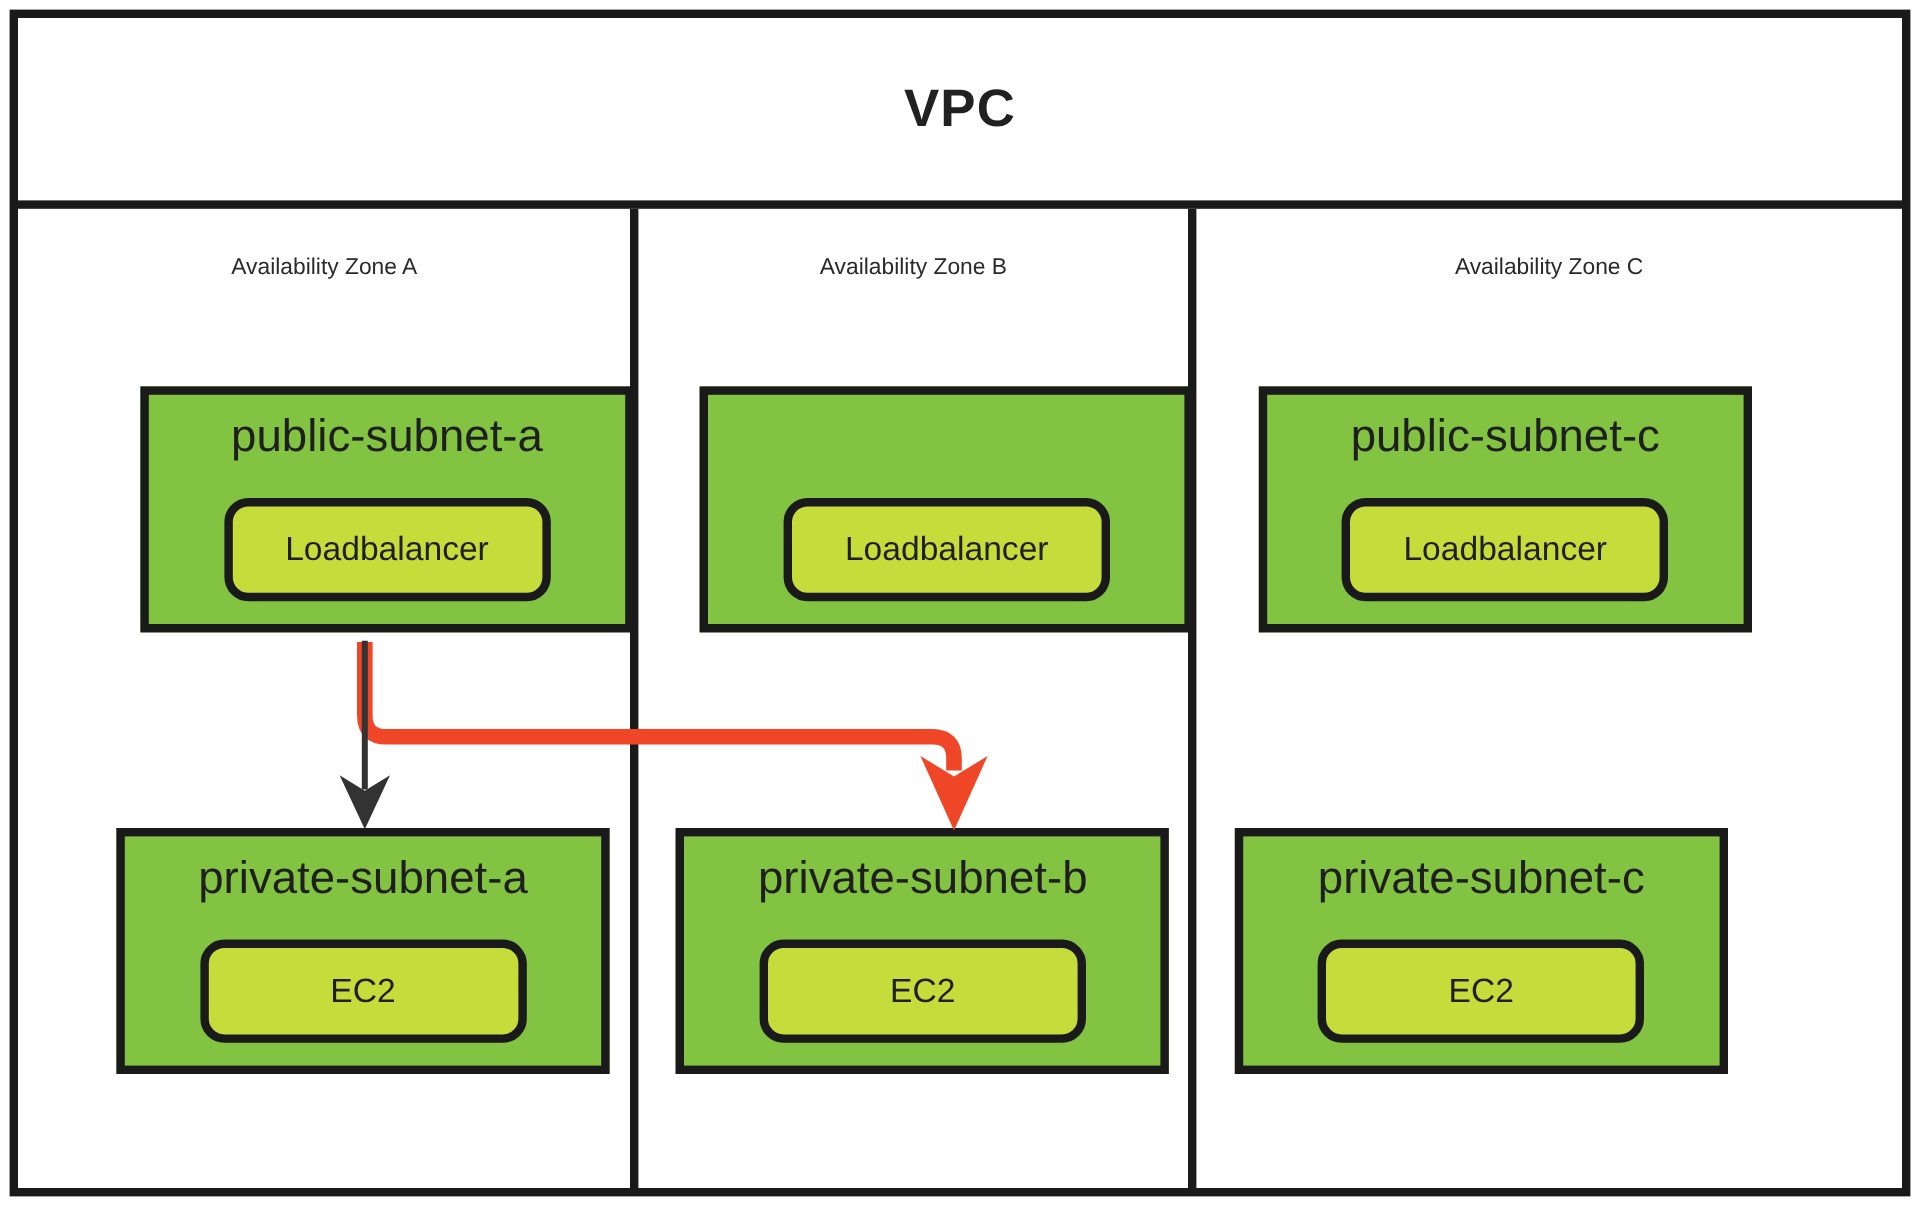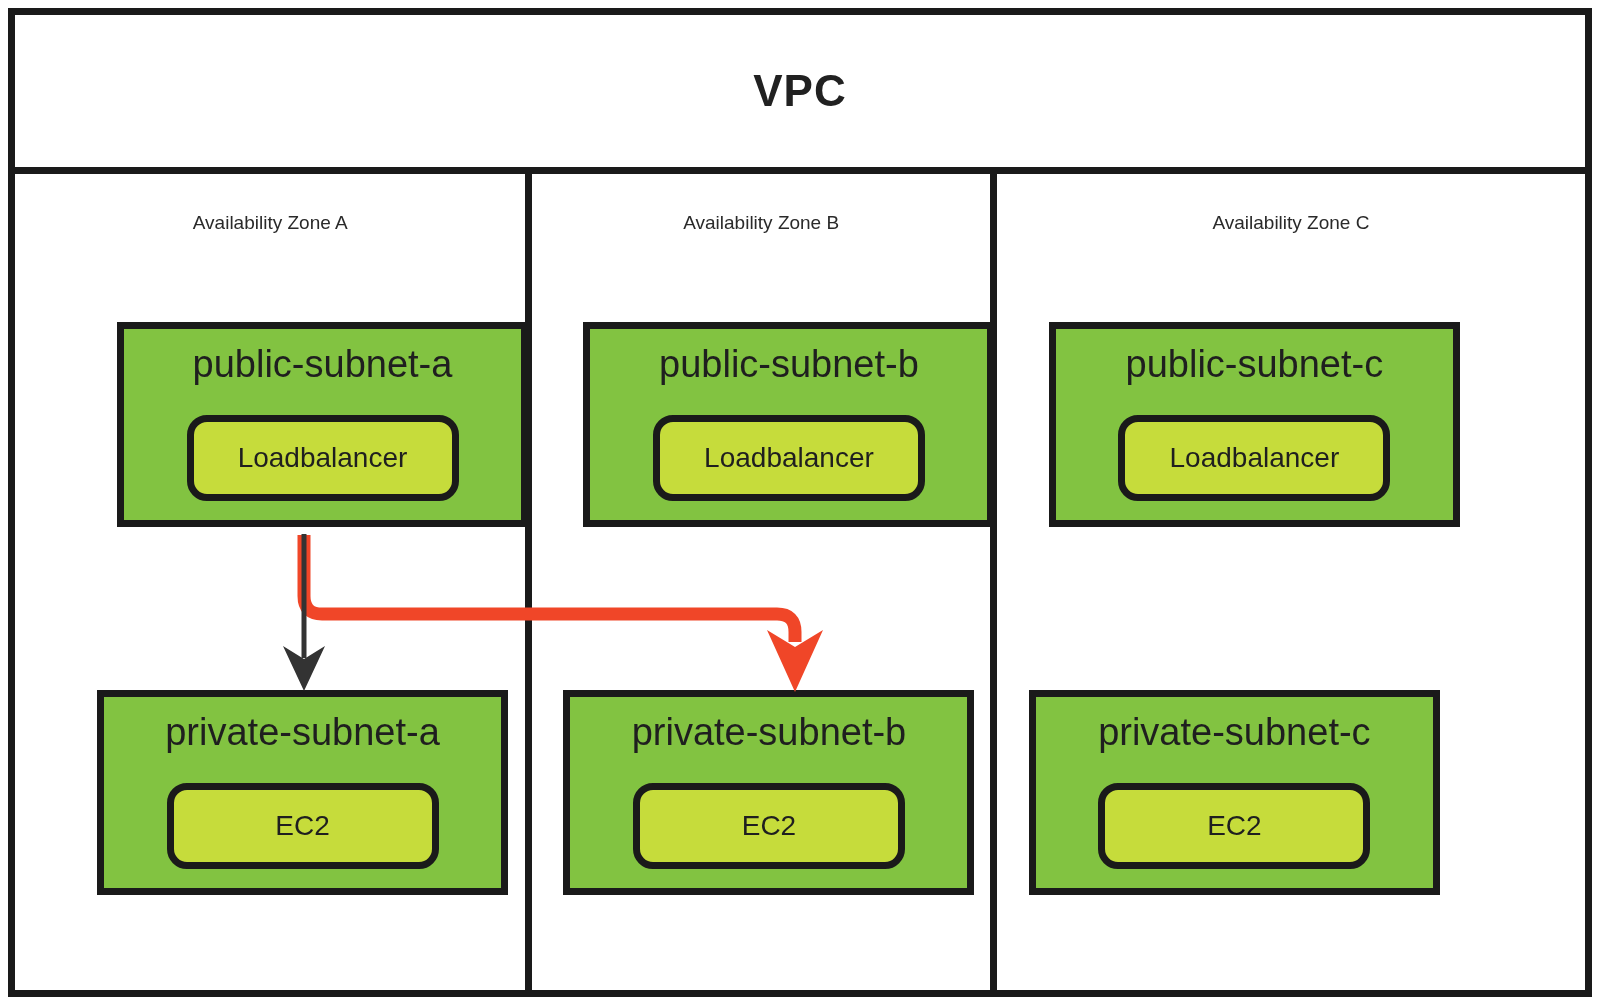--- a/index.html
+++ b/index.html
@@ -125,21 +125,20 @@
           <div class="subnet-title">private-subnet-a</div>
           <div class="component-pill">
             <span class="component-label">EC2</span>
           </div>
         </div>
       </div>
 
       <div class="zone zone-b">
         <div class="az-label">Availability Zone B</div>
         <div class="subnet row-public">
-          <div class="subnet-title">public-subnet-b</div>
           <div class="component-pill">
             <span class="component-label">Loadbalancer</span>
           </div>
         </div>
         <div class="subnet row-private">
           <div class="subnet-title">private-subnet-b</div>
           <div class="component-pill">
             <span class="component-label">EC2</span>
           </div>
         </div>

